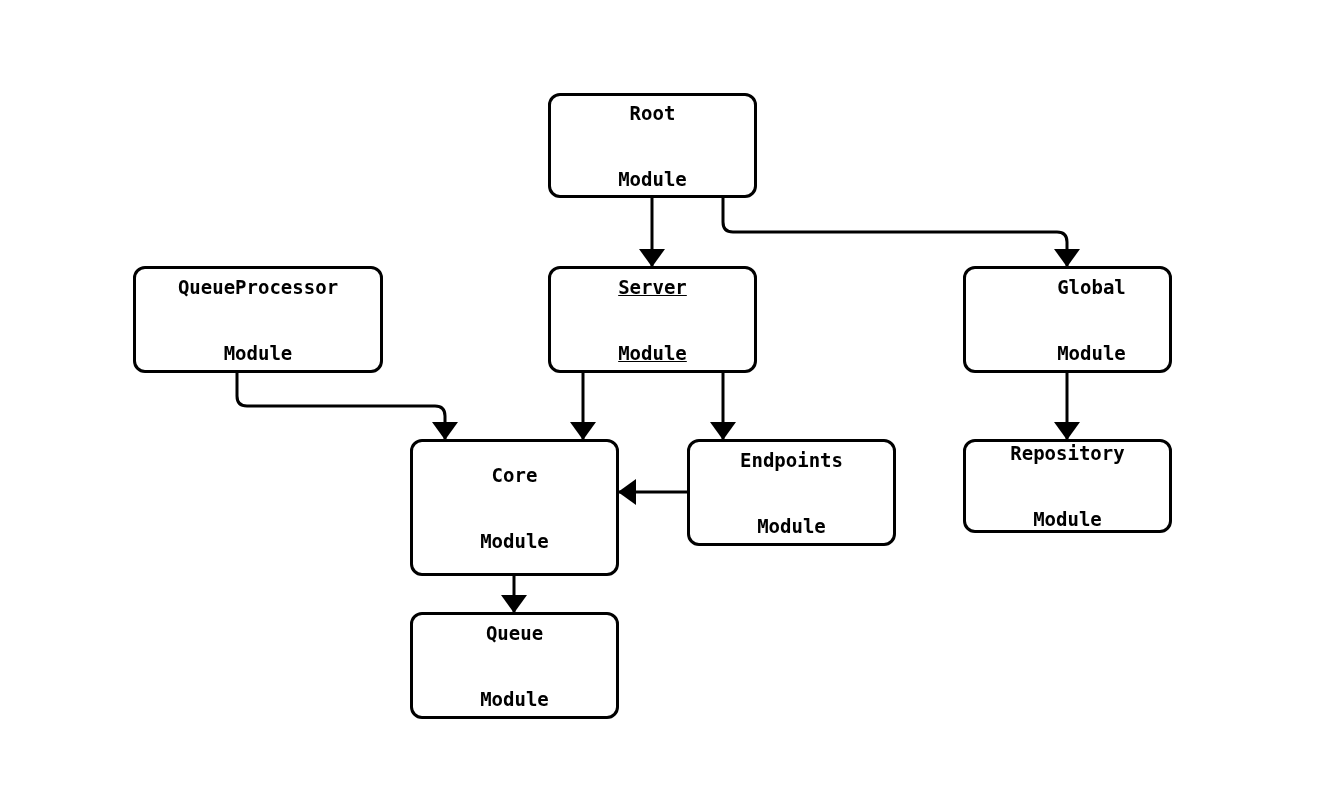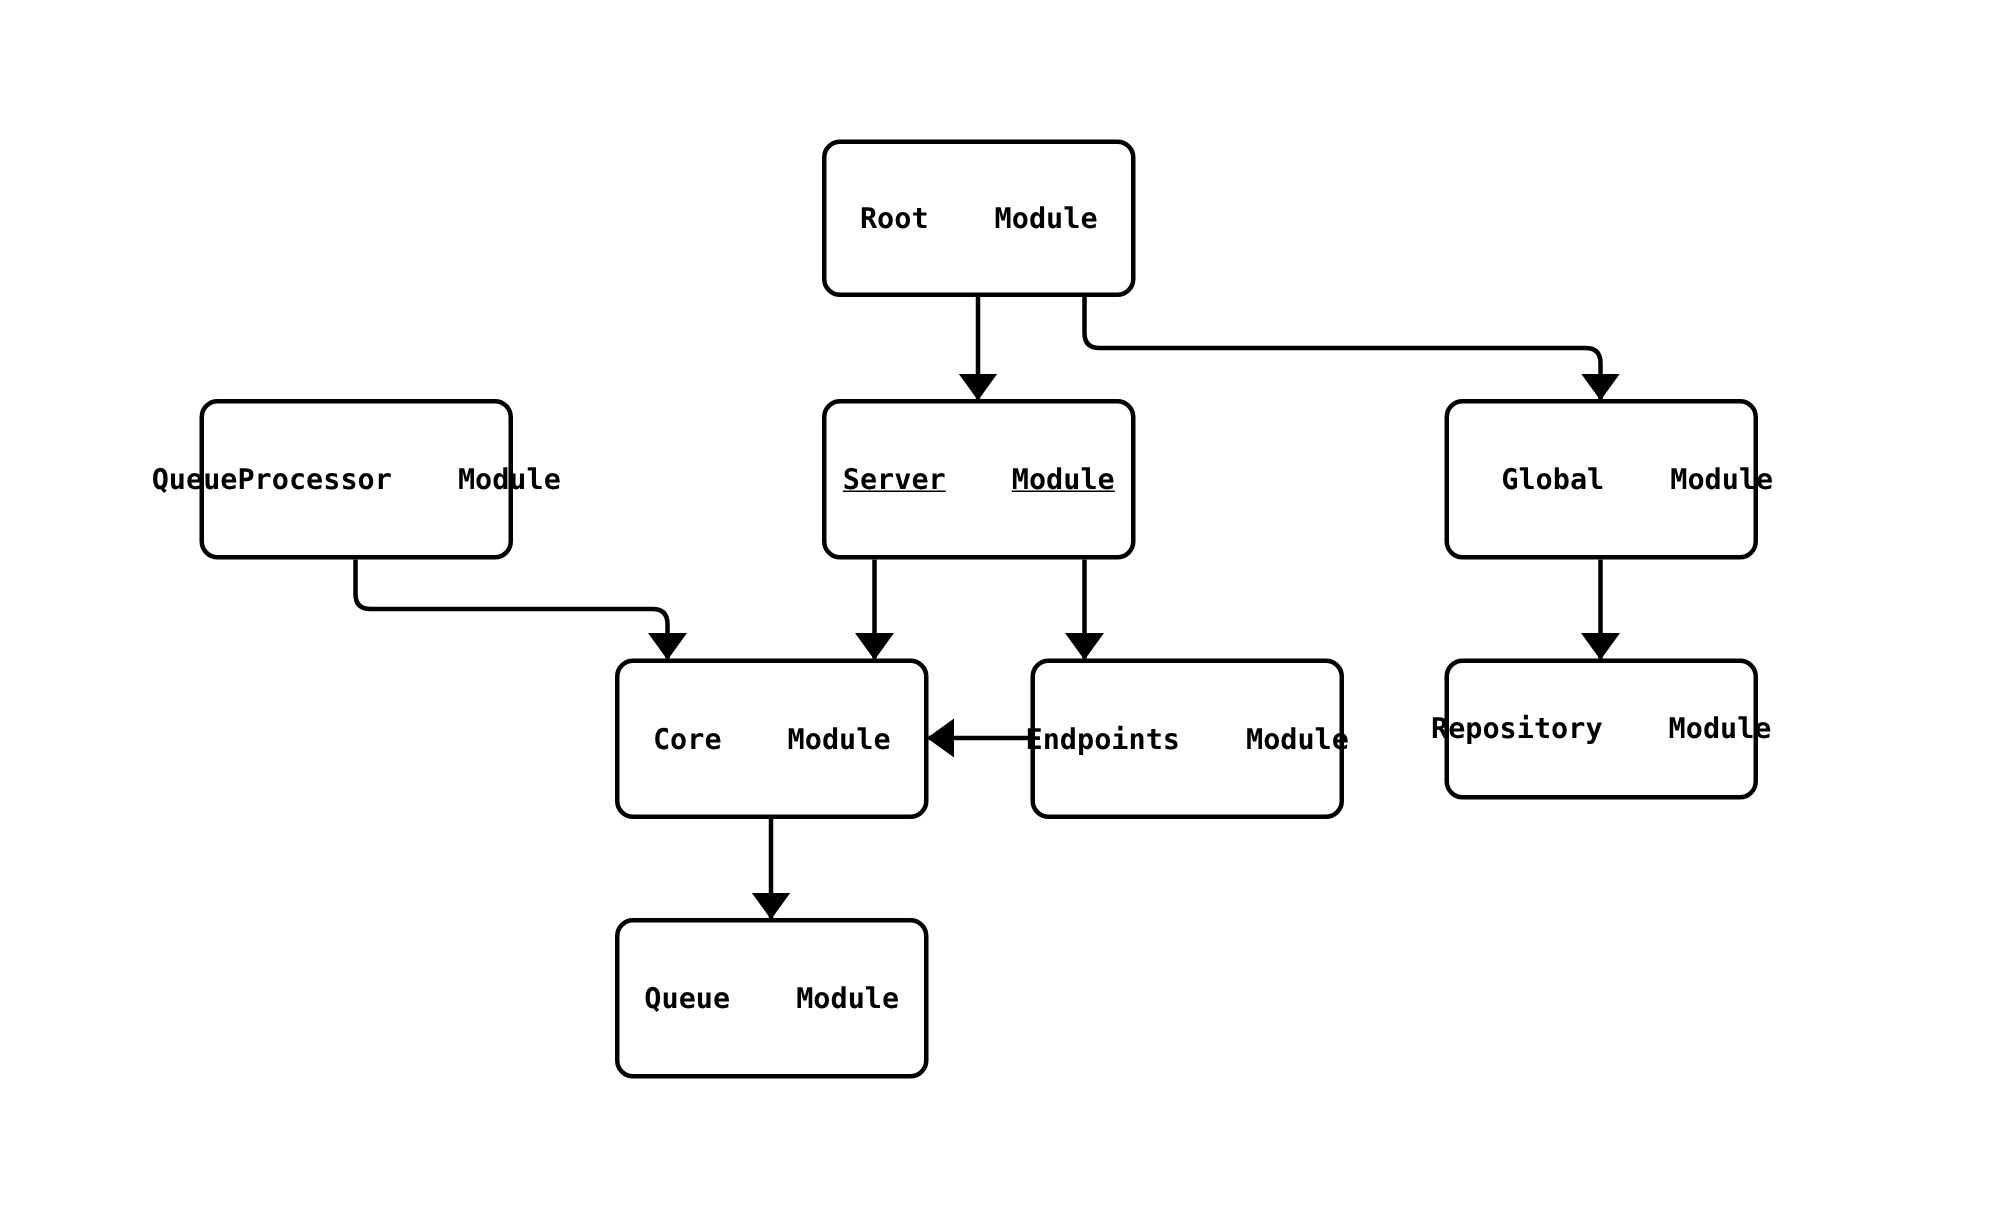--- a/index.html
+++ b/index.html
@@ -20,21 +20,21 @@
     left: 0;
     top: 0;
   }
   .node {
     position: absolute;
     box-sizing: border-box;
     border: 3px solid #000000;
     border-radius: 12px;
     background: #ffffff;
     display: flex;
-    flex-direction: row;
+    flex-direction: column;
     align-items: center;
     justify-content: center;
     text-align: center;
     gap: 44px;
   }
   .node span {
     display: block;
     font-weight: bold;
     font-size: 19px;
     line-height: 22px;
@@ -58,33 +58,33 @@
       <path d="M583,373 L583,439" fill="none" stroke="#000000" stroke-width="3" marker-end="url(#arrowhead)"></path>
       <path d="M723,373 L723,439" fill="none" stroke="#000000" stroke-width="3" marker-end="url(#arrowhead)"></path>
       <path d="M687,492 L619,492" fill="none" stroke="#000000" stroke-width="3" marker-end="url(#arrowhead)"></path>
       <path d="M1067,373 L1067,439" fill="none" stroke="#000000" stroke-width="3" marker-end="url(#arrowhead)"></path>
       <path d="M514,546 L514,612" fill="none" stroke="#000000" stroke-width="3" marker-end="url(#arrowhead)"></path>
     </svg>
     <div class="node" style="left: 548px; top: 93px; width: 209px; height: 105px;">
       <span>Root</span>
       <span>Module</span>
     </div>
-    <div class="node" style="left: 133px; top: 266px; width: 209px; height: 107px;">
+    <div class="node" style="left: 133px; top: 266px; width: 250px; height: 107px;">
       <span>QueueProcessor</span>
       <span>Module</span>
     </div>
     <div class="node" style="left: 548px; top: 266px; width: 209px; height: 107px; text-decoration: underline;">
       <span>Server</span>
       <span>Module</span>
     </div>
     <div class="node" style="left: 963px; top: 266px; width: 209px; height: 107px; padding-left: 48px;">
       <span>Global</span>
       <span>Module</span>
     </div>
-    <div class="node" style="left: 410px; top: 439px; width: 209px; height: 107px;">
+    <div class="node" style="left: 410px; top: 439px; width: 209px; height: 137px;">
       <span>Core</span>
       <span>Module</span>
     </div>
     <div class="node" style="left: 687px; top: 439px; width: 209px; height: 107px; align-items: center;">
       <span>Endpoints</span>
       <span>Module</span>
     </div>
     <div class="node" style="left: 963px; top: 439px; width: 209px; height: 94px;">
       <span>Repository</span>
       <span>Module</span>

